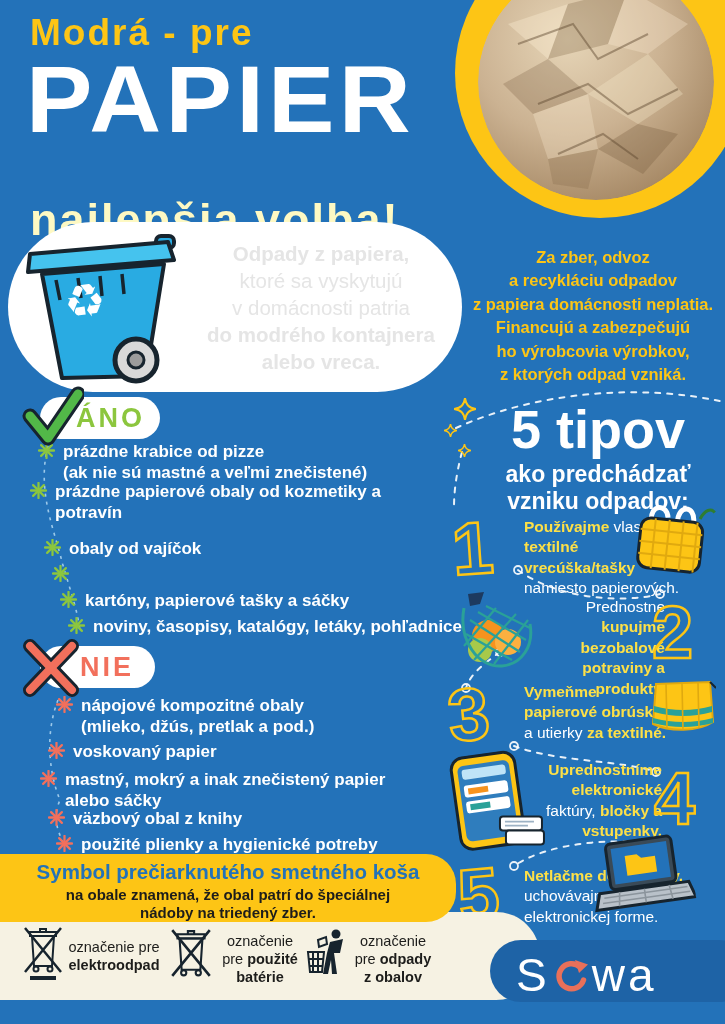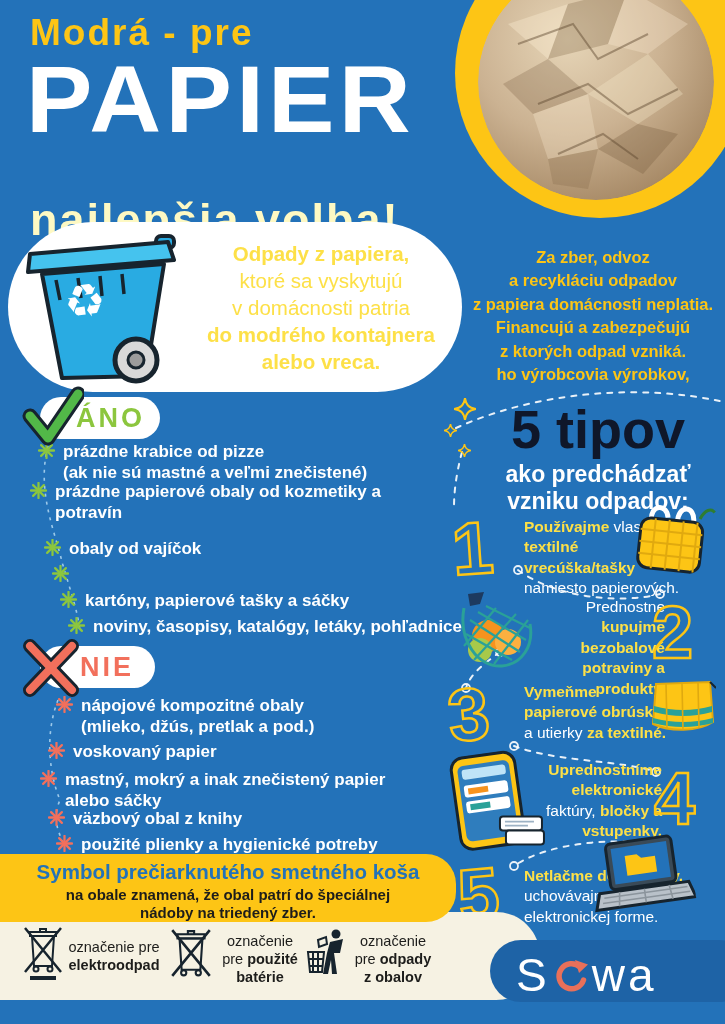--- a/index.html
+++ b/index.html
@@ -13,36 +13,36 @@
   
   .title1{left:30px;top:12px;font-size:37px;font-weight:800;color:#fdc515;letter-spacing:2px;z-index:2;}
   .title2{left:26px;top:46px;font-size:94px;font-weight:800;color:#ffffff;letter-spacing:4px;transform:scaleX(1.06);transform-origin:left;z-index:2;}
   .title3{left:30px;top:146px;font-size:45px;font-weight:800;color:#fef9c3;letter-spacing:2px;z-index:2;margin-top:48px;}
   .sun-circle{left:455px;top:-72px;width:290px;height:290px;border-radius:50%;background:#fdc515;z-index:3;}
   .paper-ball{left:478px;top:-36px;width:236px;height:236px;z-index:4;}
   
   .bubble{left:8px;top:222px;width:454px;height:170px;background:#ffffff;border-radius:85px;z-index:2;}
   .bin-svg{left:16px;top:228px;z-index:3;}
   .recycle-glyph{left:64px;top:274px;font-size:46px;color:#ffffff;z-index:4;transform:rotate(-8deg);}
-  .callout-text{left:192px;top:240px;width:258px;text-align:center;font-size:20.5px;line-height:1.32;color:#fde047;z-index:3;}
+  .callout-text{left:192px;top:240px;width:258px;text-align:center;font-size:20.5px;line-height:1.32;color:#e5e5e5;z-index:3;}
   .callout-text .b{font-weight:800;}
   .callout-text .n{font-weight:500;}
   
   .fee-note{left:462px;top:246px;width:262px;text-align:center;font-size:16.5px;font-weight:800;color:#fdc515;line-height:1.42;z-index:2;}
   
   .badge-pill{position:absolute;background:#fff;border-radius:21px;z-index:2;}
   .badge-label{position:absolute;font-size:27px;font-weight:800;letter-spacing:3px;z-index:3;}
   .green-t{color:#8cc63e;}
   .red-t{color:#f2705c;}
   
   .li{position:absolute;display:flex;gap:8px;color:#ffffff;font-weight:600;font-size:17px;line-height:1.25;z-index:2;max-width:420px;}
   .li .bullet{flex:0 0 auto;margin-top:1px;}
   .note{display:block;}
   
-  .tips-big{left:478px;top:398px;width:240px;text-align:center;font-size:54px;font-weight:800;color:#0f172a;z-index:2;}
+  .tips-big{left:478px;top:398px;width:240px;text-align:center;font-size:54px;font-weight:800;color:#ffffff;z-index:2;}
   .tips-l2{left:478px;top:461px;width:240px;text-align:center;font-size:23px;font-weight:800;color:#ffffff;z-index:2;}
   .tips-l3{left:478px;top:488px;width:240px;text-align:center;font-size:23px;font-weight:800;color:#ffffff;z-index:2;}
   .tip-num{position:absolute;font-size:74px;font-weight:800;line-height:1;color:transparent;-webkit-text-stroke:2.5px #fdc515;z-index:2;}
   .tip-text{position:absolute;font-size:15.5px;line-height:1.32;z-index:2;}
   .tip-text .y{color:#fde047;font-weight:800;}
   .tip-text .w{color:#ffffff;font-weight:500;}
   
   .symbol-box{left:0;top:854px;width:456px;height:68px;background:#fdc515;border-radius:0 30px 30px 0;z-index:3;}
   .symbol-title{left:0;top:860px;width:456px;text-align:center;font-size:20.5px;font-weight:800;color:#2372b9;z-index:4;}
   .symbol-body{left:0;top:886px;width:456px;text-align:center;font-size:15px;font-weight:600;color:#1d1d1b;line-height:1.2;z-index:4;}
@@ -139,22 +139,22 @@
     <div class="n">v domácnosti patria</div>
     <div class="b">do modrého kontajnera</div>
     <div class="b">alebo vreca.</div>
   </div>
 
   <div class="abs fee-note">
     <div>Za zber, odvoz</div>
     <div>a recykláciu odpadov</div>
     <div>z papiera domácnosti neplatia.</div>
     <div>Financujú a zabezpečujú</div>
+    <div>ho výrobcovia výrobkov,</div>
     <div>z ktorých odpad vzniká.</div>
-    <div>ho výrobcovia výrobkov,</div>
   </div>
 
   <div class="badge-pill" style="left:40px;top:397px;width:120px;height:42px;"></div>
   <div class="badge-label green-t" style="left:76px;top:403px;">ÁNO</div>
   <svg class="abs" style="left:22px;top:386px;z-index:4" width="62" height="66" viewBox="0 0 62 66">
     <path d="M8 30 L26 52 L56 8" fill="none" stroke="#17242e" stroke-width="15" stroke-linecap="round" stroke-linejoin="round"></path>
     <path d="M8 30 L26 52 L56 8" fill="none" stroke="#52b848" stroke-width="9" stroke-linecap="round" stroke-linejoin="round"></path>
   </svg>
 
   <div class="li" style="top:441px;left:38px;">

